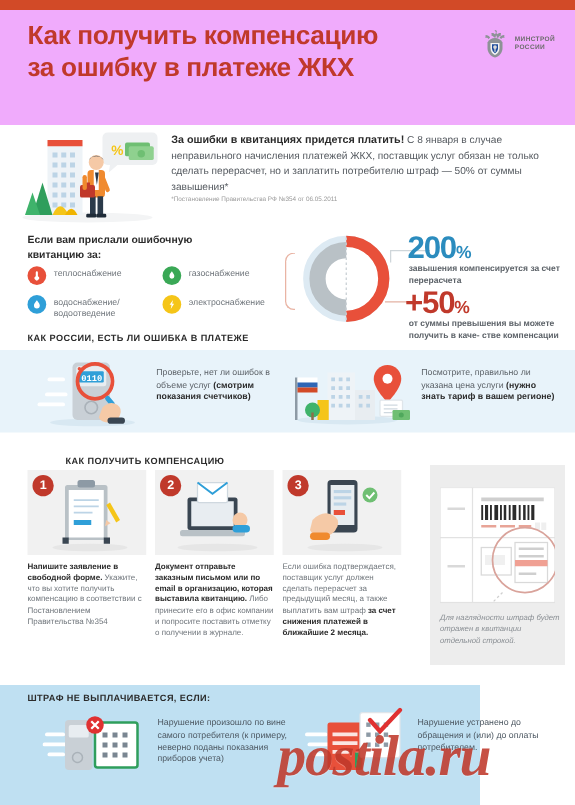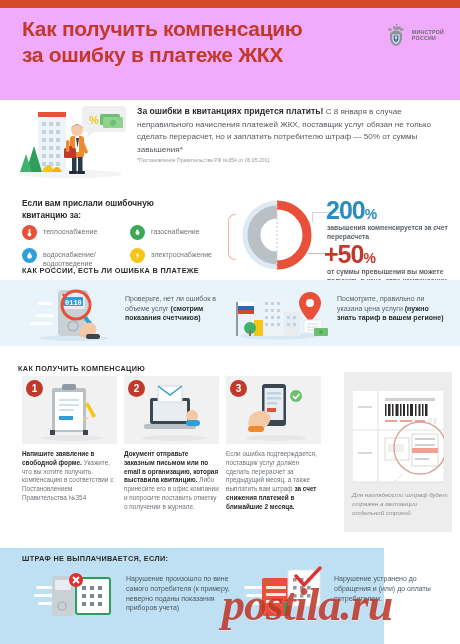--- a/index.html
+++ b/index.html
@@ -29,21 +29,21 @@
   .intro { position:absolute; left:0; top:100px; width:460px; height:80px; background:#fff; }
   .intro-art { position:absolute; left:12px; top:2px; width:116px; height:78px; }
   .intro-text {
     position:absolute; left:137px; top:5px; width:308px;
     font-size:8.1px; line-height:12.6px; color:#54595f;
   }
   .intro-text b { color:#2b2b2b; font-size:8.6px;text-align:right; }
   .intro-note { position:absolute; left:137px; top:57px; font-size:5.1px; color:#9a9a9a; }
 
   
-  .b2 { position:absolute; left:0; top:192px; width:460px; height:83px; background:#fff; }
+  .b2 { position:absolute; left:0; top:180px; width:460px; height:83px; background:#fff; }
   .b2-head {
     position:absolute; left:22px; top:6px; width:160px;
     font-size:8.3px; font-weight:bold; color:#2b2b2b; line-height:11.5px;
   }
   .utils { position:absolute; left:22px; top:33px; width:210px; }
   .util { display:flex; align-items:flex-start; gap:6px; margin-bottom:8px; }
   .util-ic {
     width:15px; height:15px; border-radius:50%; flex:0 0 15px;
     display:flex; align-items:center; justify-content:center;
     color:#fff; font-size:9px; line-height:1;
@@ -357,21 +357,21 @@
           </g>
         <rect x="86" y="42" width="14" height="8" rx="1" fill="#6fbf73"></rect>
         <circle cx="93" cy="46" r="2" fill="#4fa85c"></circle>
       </svg>
     </span>
     <div class="b3-t2">
       <span>Посмотрите, правильно ли указана цена услуги </span><b>(нужно знать тариф в вашем регионе)</b>
     </div>
   </div>
 
-  <div class="seclabel" style="left:18px; top:364px; width:220px;">КАК ПОЛУЧИТЬ КОМПЕНСАЦИЮ</div>
+  <div class="seclabel" style="left:6px; top:364px; width:220px;text-align:center;">КАК ПОЛУЧИТЬ КОМПЕНСАЦИЮ</div>
 
   <div class="b4">
 
     <div class="step" style="left:22px;">
       <div class="step-card">
         <svg viewBox="0 0 95 68" width="95" height="68">
           <ellipse cx="50" cy="62" rx="30" ry="3" fill="#e6e6e6"></ellipse>
           <rect x="30" y="12" width="34" height="44" rx="2" fill="#b9c1c6"></rect>
           <rect x="33" y="16" width="28" height="38" fill="#fff"></rect>
           <rect x="40" y="8" width="14" height="6" rx="2" fill="#8d9aa5"></rect>

